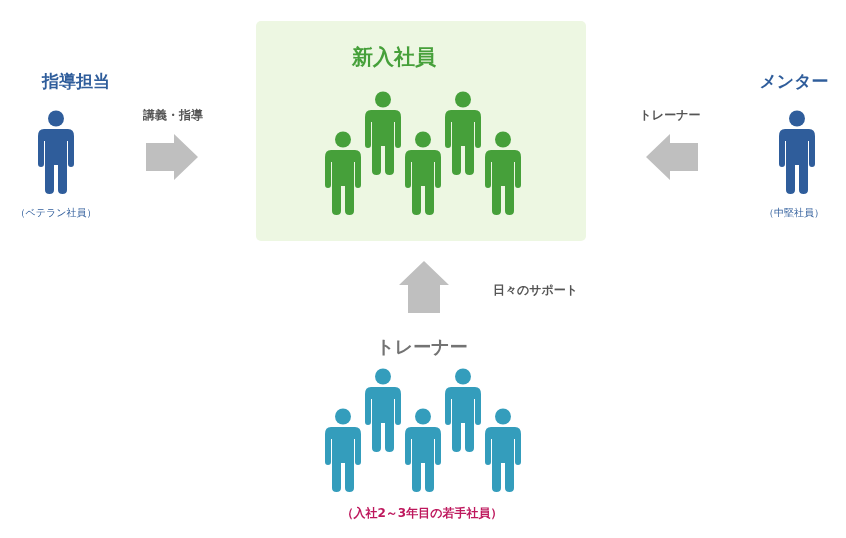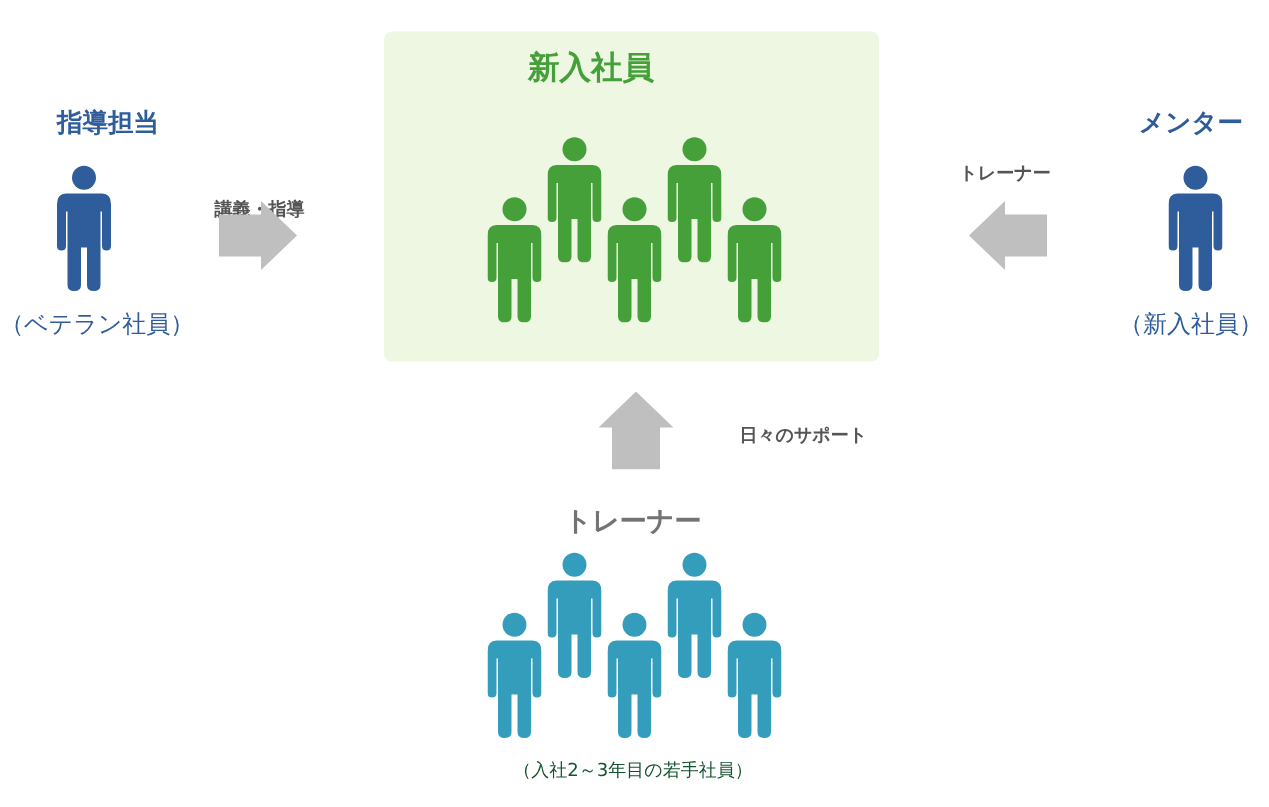--- a/index.html
+++ b/index.html
@@ -3,55 +3,55 @@
 <meta charset="utf-8">
 <style>
   html, body { margin: 0; padding: 0; background: #ffffff; }
   body { width: 846px; height: 538px; position: relative; overflow: hidden;
          font-family: "DejaVu Sans", "Liberation Sans", sans-serif; }
   .abs { position: absolute; }
   .center-text { text-align: center; white-space: nowrap; }
   .title-blue { color: #2f5d9b; font-weight: bold; font-size: 17px; }
   .title-green { color: #46a03a; font-weight: bold; font-size: 21px; }
   .title-teal { color: #737373; font-weight: bold; font-size: 18px; }
-  .sub-blue { color: #2f5d9b; font-size: 16px; }
-  .sub-teal { color: #14532d; font-size: 12px; }
+  .sub-blue { color: #2f5d9b; font-size: 10px; }
+  .sub-teal { color: #be185d; font-size: 12px; font-weight: bold; }
   .arrow-label { color: #555555; font-weight: bold; font-size: 12px; }
   .newhire-box { background: #edf7e2; border-radius: 5px; }
   svg { display: block; }
 </style>
 </head>
 <body>
 
 <svg width="0" height="0" style="position:absolute">
   <defs>
     <symbol id="person" viewBox="0 0 36 84">
       <circle cx="18" cy="8.5" r="8"></circle>
       <path d="M6 19 Q0 19 0 26 L0 54 Q0 57 3 57 Q6 57 6 54 L6 31 L7 31 L7 80 Q7 84 11.5 84 Q16 84 16 80 L16 55 L20 55 L20 80 Q20 84 24.5 84 Q29 84 29 80 L29 31 L30 31 L30 54 Q30 57 33 57 Q36 57 36 54 L36 26 Q36 19 30 19 Z"></path>
     </symbol>
   </defs>
 </svg>
 
-<div class="abs center-text title-blue" style="left:16px; top:70px; width:112px;">指導担当</div>
+<div class="abs center-text title-blue" style="left:0; top:70px; width:112px;padding-left:20px;">指導担当</div>
 <div class="abs" style="left:38px; top:110px;">
   <svg width="36" height="84" style="fill:#2f5d9b">
       <use href="#person"></use>
     </svg>
 </div>
 <div class="abs center-text sub-blue" style="left:0; top:206px; width:112px;">（ベテラン社員）</div>
 
-<div class="abs center-text arrow-label" style="left:128px; top:107px; width:90px;margin-top:24px;">講義・指導</div>
+<div class="abs center-text arrow-label" style="left:128px; top:107px; width:90px;">講義・指導</div>
 <div class="abs" style="left:146px; top:134px;">
   <svg width="52" height="46">
       <polygon points="0,9 28,9 28,0 52,23 28,46 28,37 0,37" fill="#bfbfbf"></polygon>
     </svg>
 </div>
 
 <div class="abs newhire-box" style="left:256px; top:21px; width:330px; height:220px;">
-  <div class="abs center-text title-green" style="left:0; top:10px; width:276px;">新入社員</div>
+  <div class="abs center-text title-green" style="left:0; top:22px; width:276px;">新入社員</div>
   <div class="abs" style="left:69px; top:110px;">
     <svg width="36" height="84" style="fill:#46a03a">
         <use href="#person"></use>
       </svg>
   </div>
   <div class="abs" style="left:109px; top:70px;">
     <svg width="36" height="84" style="fill:#46a03a">
         <use href="#person"></use>
       </svg>
   </div>
@@ -78,21 +78,21 @@
       <polygon points="52,9 24,9 24,0 0,23 24,46 24,37 52,37" fill="#bfbfbf"></polygon>
     </svg>
 </div>
 
 <div class="abs center-text title-blue" style="left:742px; top:70px; width:104px;">メンター</div>
 <div class="abs" style="left:779px; top:110px;">
   <svg width="36" height="84" style="fill:#2f5d9b">
       <use href="#person"></use>
     </svg>
 </div>
-<div class="abs center-text sub-blue" style="left:742px; top:206px; width:104px;">（新入社員）</div>
+<div class="abs center-text sub-blue" style="left:742px; top:206px; width:104px;">（中堅社員）</div>
 
 <div class="abs" style="left:399px; top:261px;">
   <svg width="50" height="52">
       <polygon points="25,0 50,24 41,24 41,52 9,52 9,24 0,24" fill="#bfbfbf"></polygon>
     </svg>
 </div>
 <div class="abs arrow-label" style="left:458px; top:282px; white-space:nowrap;margin-left:35px;">日々のサポート</div>
 
 <div class="abs center-text title-teal" style="left:322px; top:335px; width:200px;">トレーナー</div>
 <div class="abs" style="left:325px; top:368px; width:200px; height:126px;">

